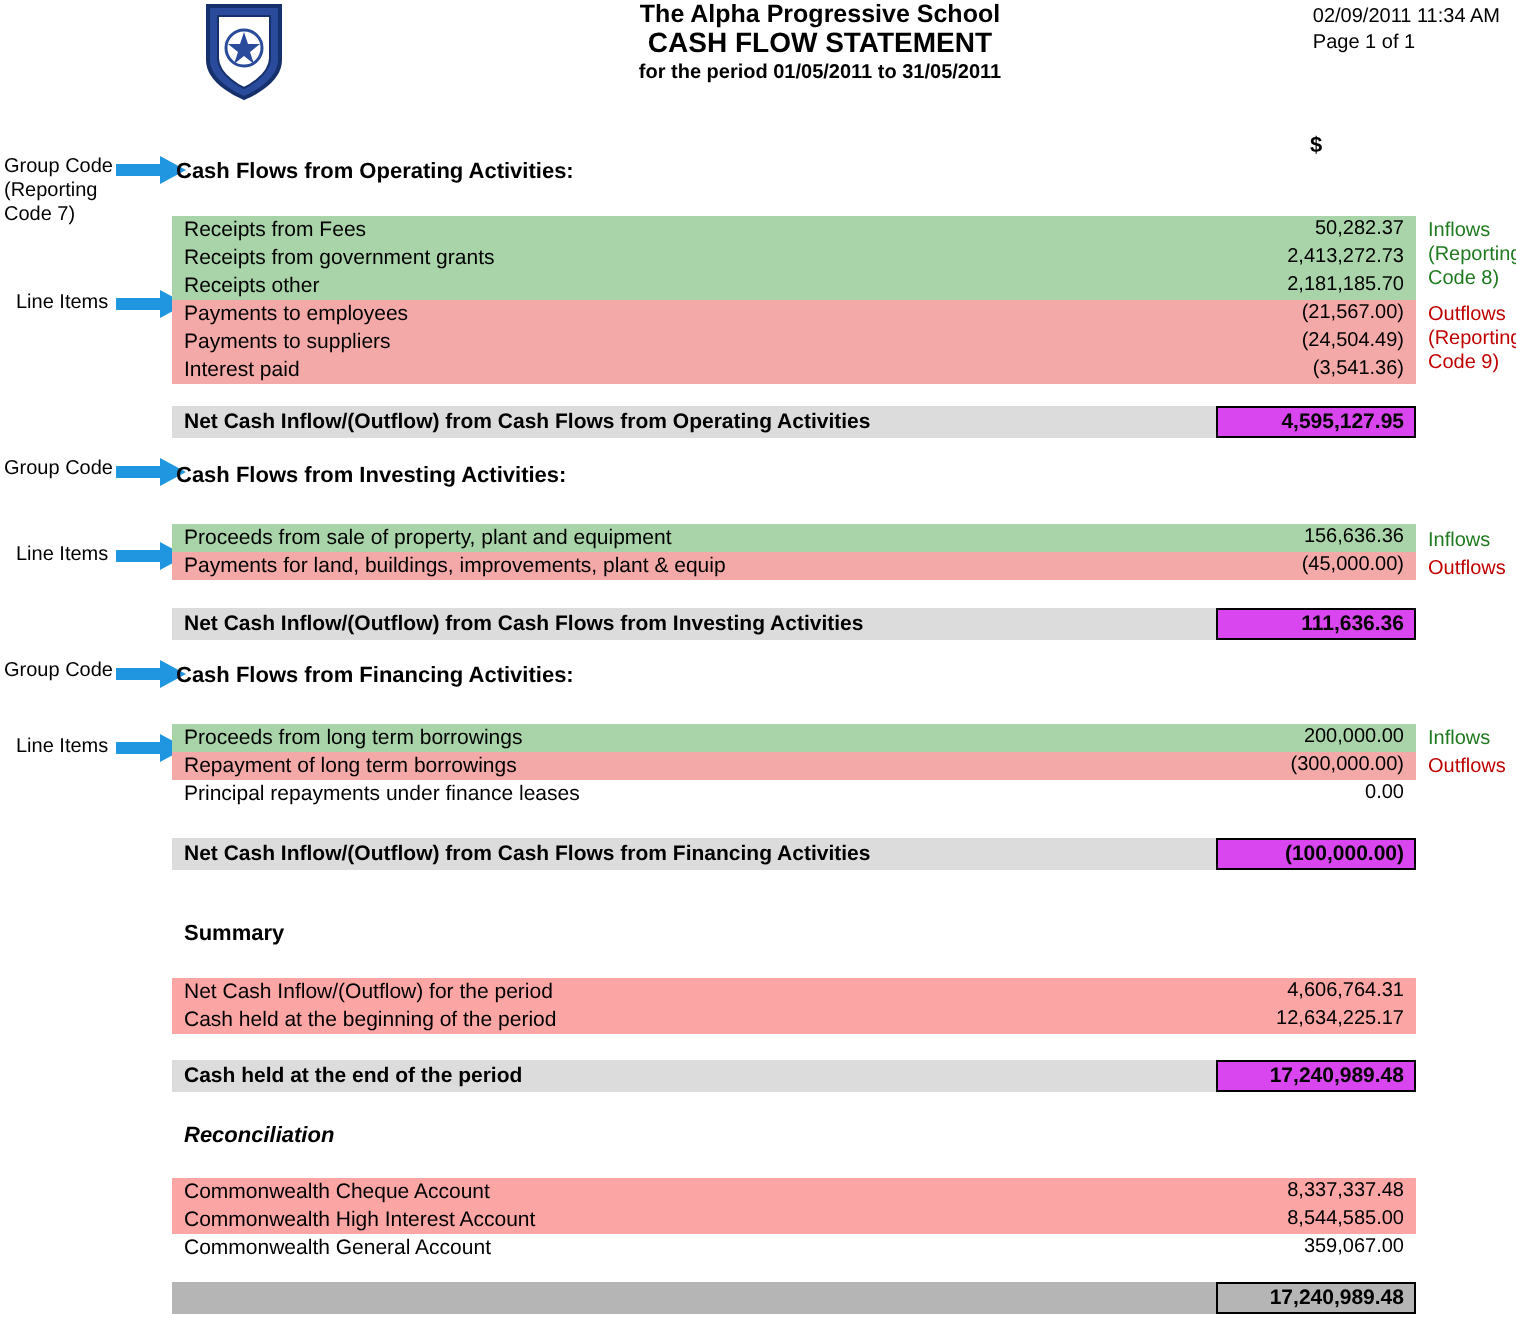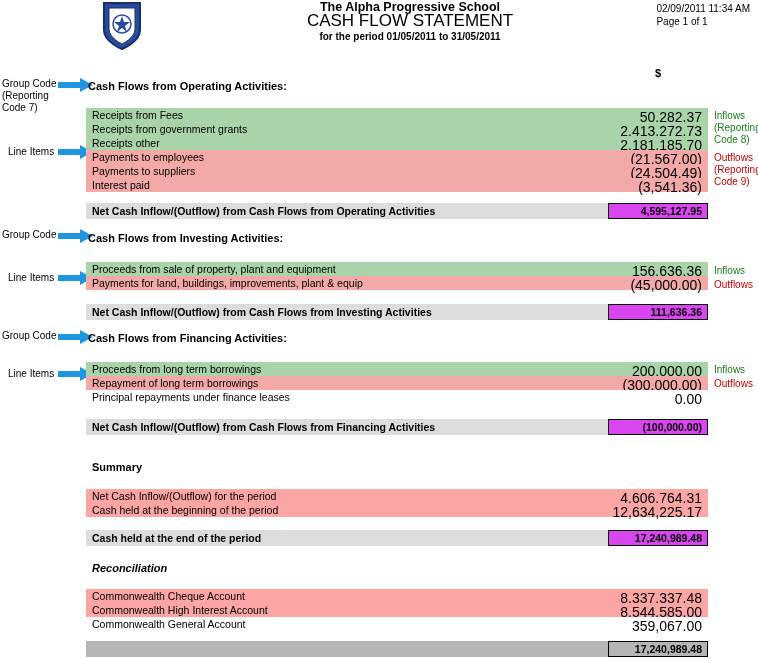--- a/index.html
+++ b/index.html
@@ -13,34 +13,34 @@
     overflow:hidden;
   }
   .page{position:relative;width:620px;height:659px;border-radius:18px;}
 
   
   .header{position:absolute;left:0;top:0;width:758px;height:58px;}
   .crest{position:absolute;left:100px;top:0px;width:44px;height:52px;}
   .crest svg{display:block;}
   .title-block{position:absolute;left:230px;top:0px;width:360px;text-align:center;}
   .title-block .l1{font-weight:bold;font-size:12.5px;line-height:14px;}
-  .title-block .l2{font-weight:normal;font-size:17px;line-height:14px;}
+  .title-block .l2{font-weight:bold;font-size:14px;line-height:14px;}
   .title-block .l3{font-weight:bold;font-size:10px;line-height:14px;margin-top:2px;}
   .meta{position:absolute;right:8px;top:2px;text-align:left;font-size:10px;line-height:13px;}
 
   
   .ann{position:absolute;font-size:10px;line-height:12px;color:#000;text-align:left;}
   .arrow{position:absolute;width:36px;height:14px;}
   .arrow svg{display:block;}
   .grp{position:absolute;font-weight:bold;font-size:11px;}
   .dollar{position:absolute;font-weight:bold;font-size:11px;}
 
   .row{position:absolute;left:86px;width:622px;height:14px;}
   .row .lbl{position:absolute;left:6px;top:1px;font-size:10.5px;}
-  .row .amt{position:absolute;right:6px;top:1px;font-size:14px;text-align:right;}
+  .row .amt{position:absolute;right:6px;top:1px;font-size:10px;text-align:right;}
   .row.green{background:#a9d3a9;}
   .row.red{background:#f4a9a9;}
   .row.plain{background:#ffffff;}
   .row.shade{background:#fca5a5;}
 
   
   .net{position:absolute;left:86px;width:622px;height:16px;background:#dcdcdc;}
   .net .lbl{position:absolute;left:6px;top:2px;font-size:10.5px;font-weight:bold;}
   .net .box{position:absolute;right:0px;top:0px;width:100px;height:16px;
             border:1px solid #000;background:#d946ef;box-sizing:border-box;}

